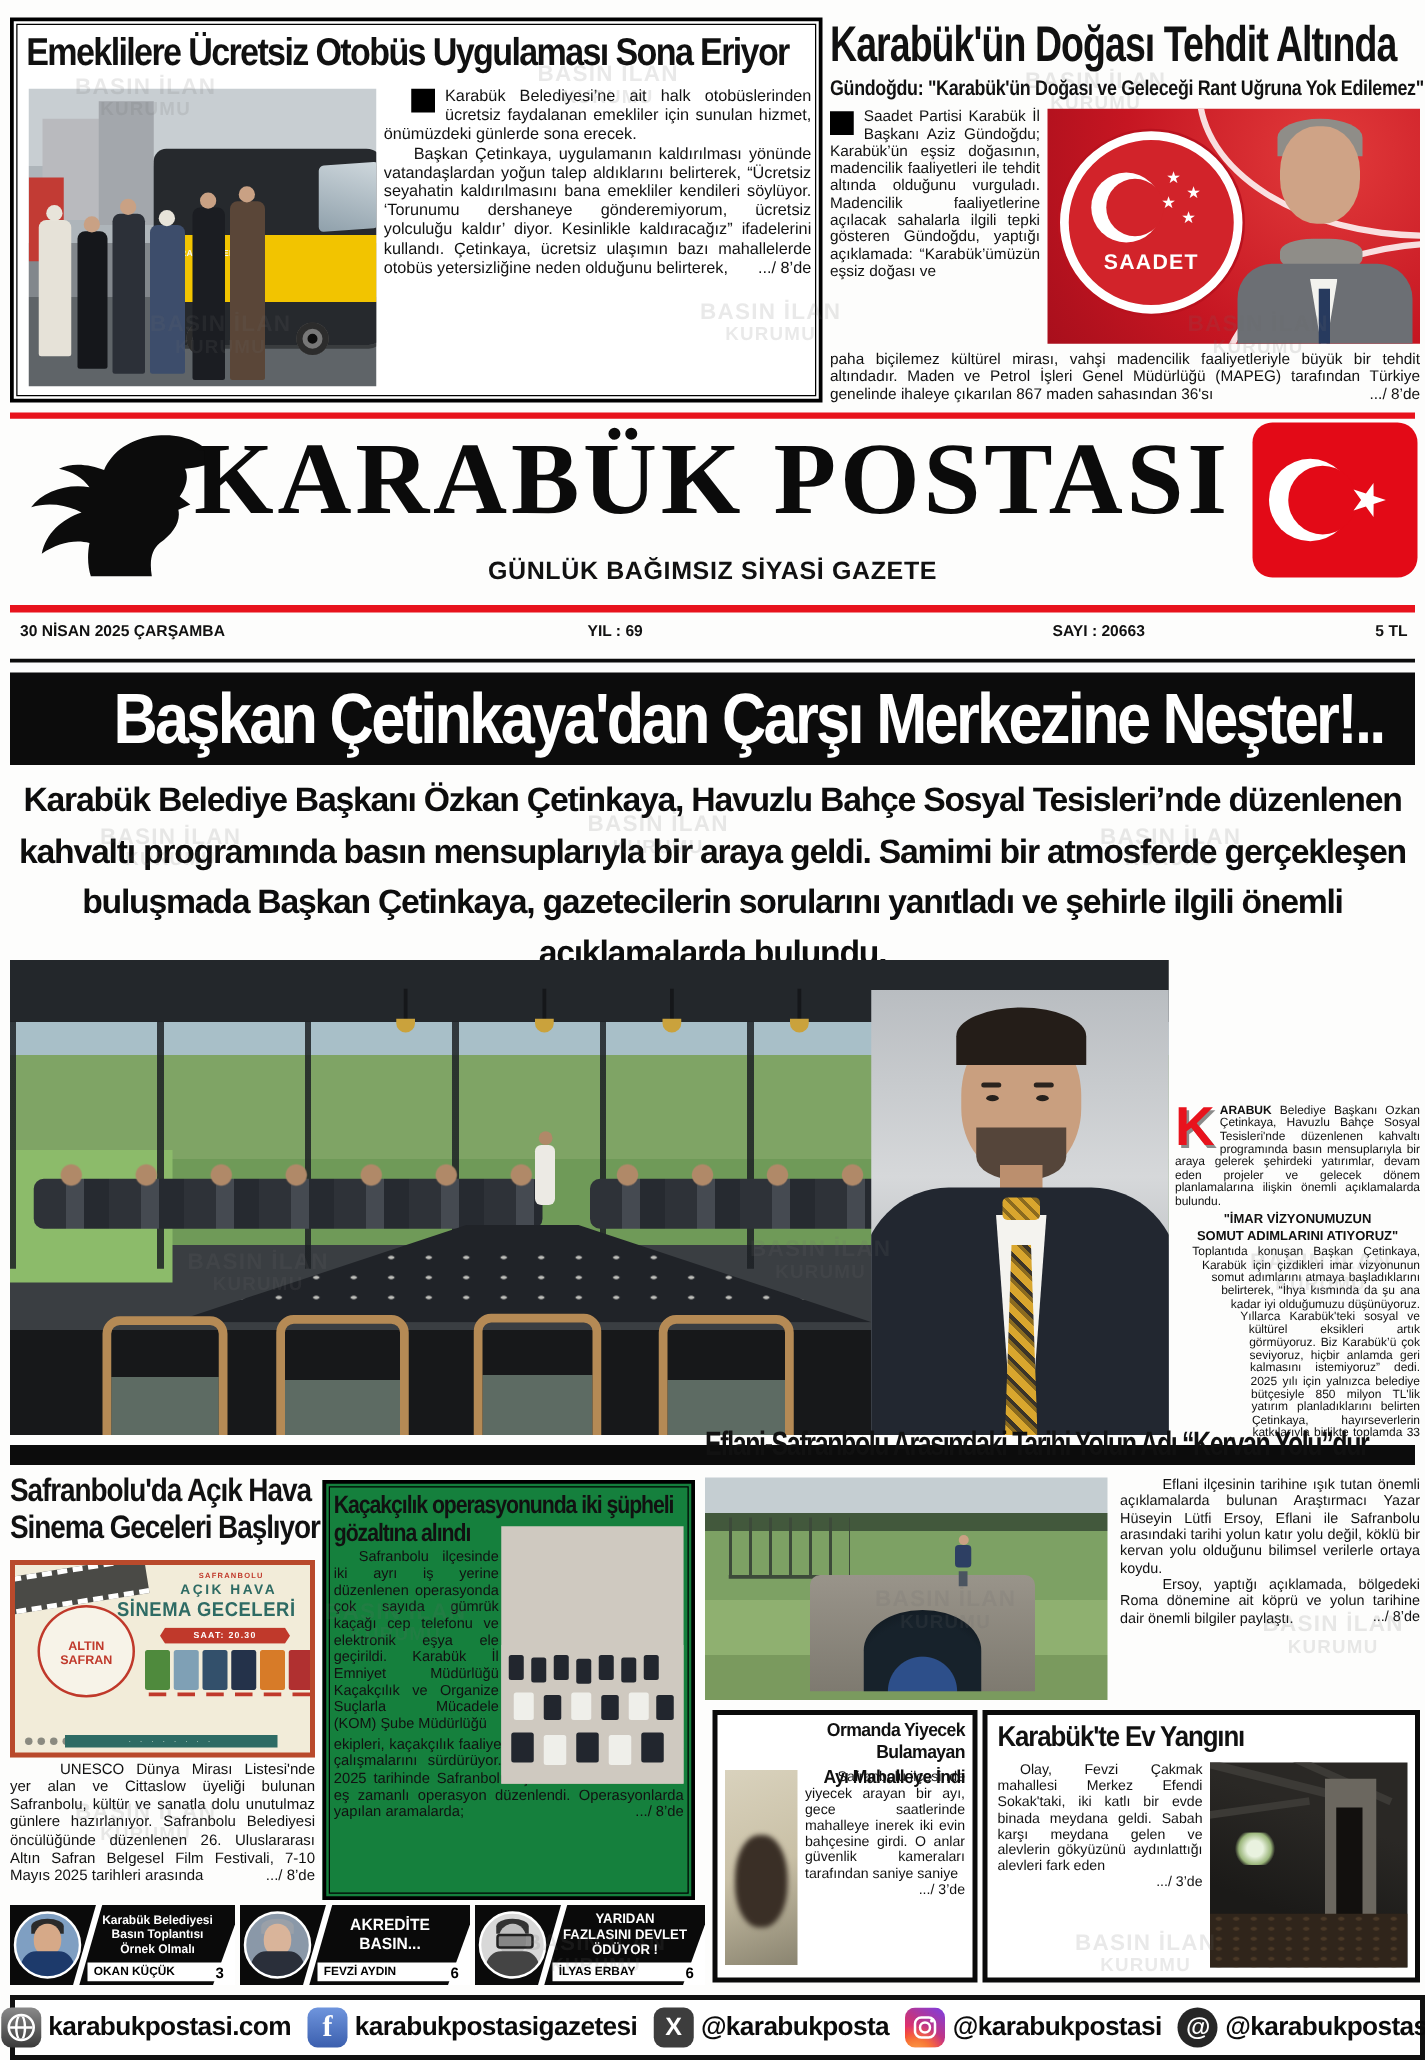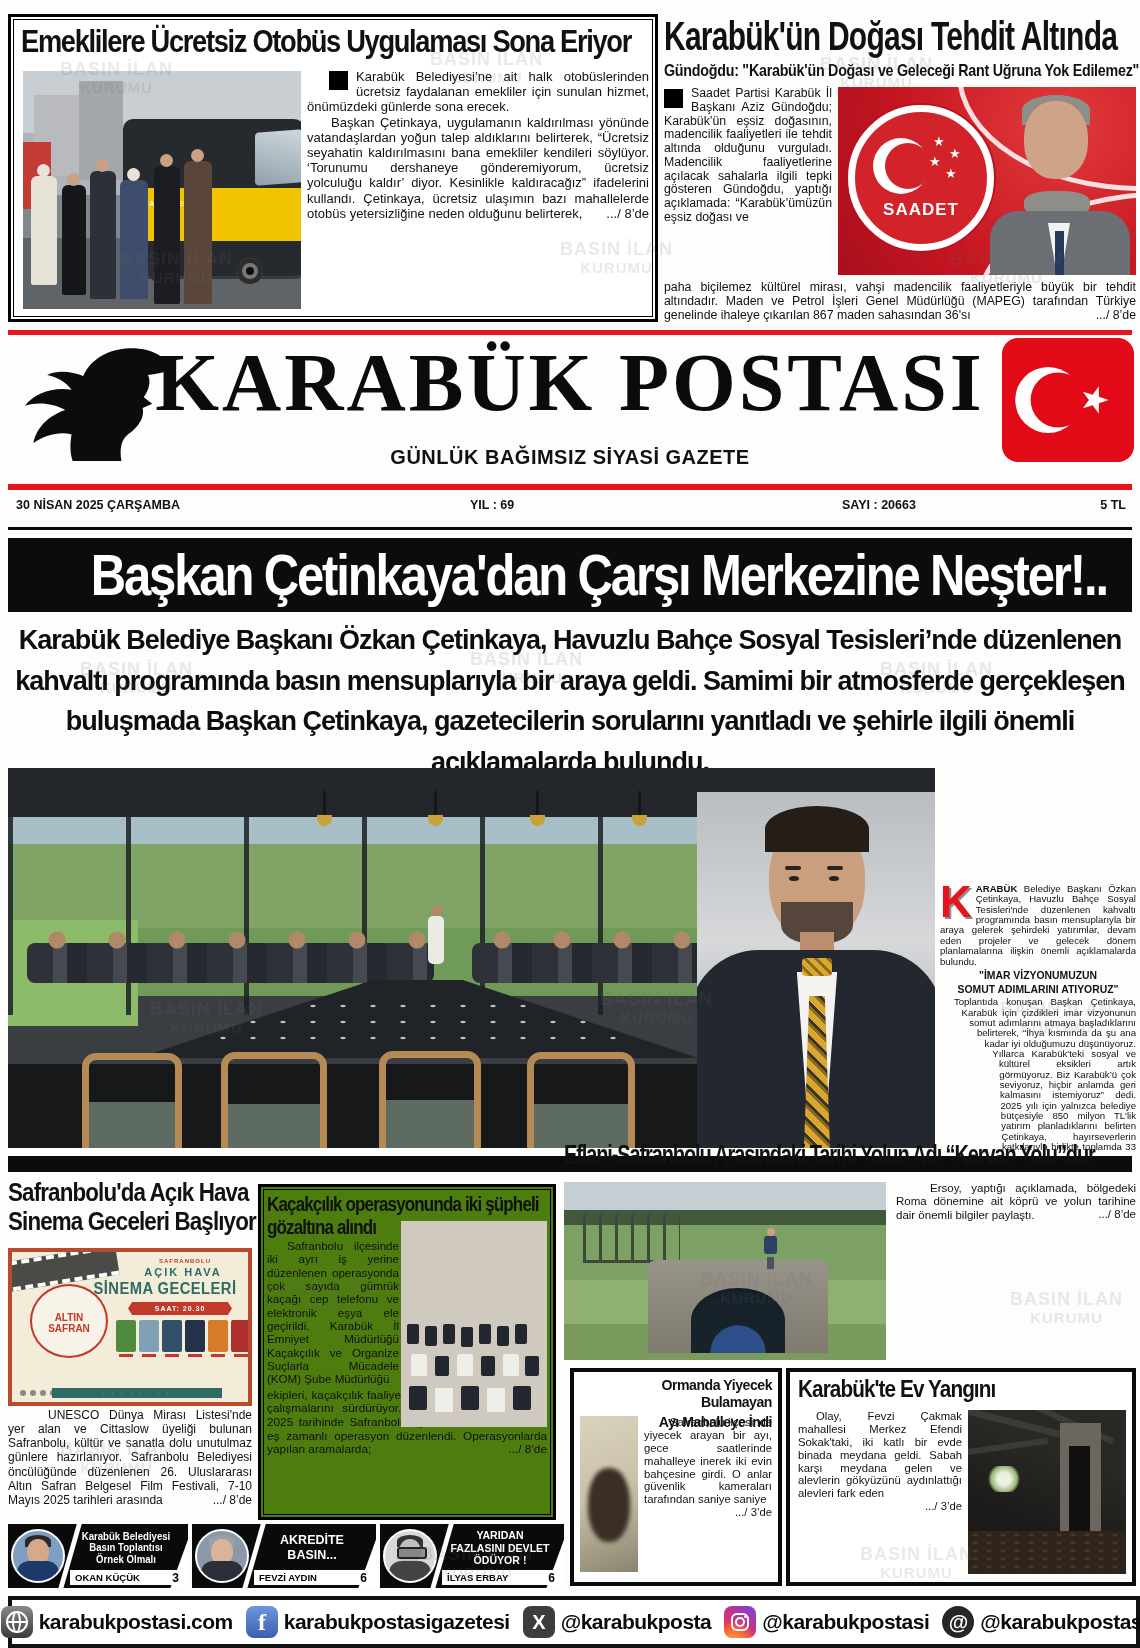--- a/index.html
+++ b/index.html
@@ -104,21 +104,21 @@
   .p-rib{position:absolute;left:116px;top:50px;width:104px;height:13px;background:#c0392b;color:#fff;font-size:7px;font-weight:bold;text-align:center;line-height:13px;letter-spacing:1px;clip-path:polygon(4% 0,96% 0,100% 50%,96% 100%,4% 100%,0 50%)}
   .p-badge{position:absolute;left:18px;top:32px;width:78px;height:74px;border:2px solid #c0392b;border-radius:50%;text-align:center;color:#c0392b;font-weight:bold;font-size:10px;line-height:1.1;padding-top:26px;box-sizing:border-box;background:rgba(255,255,255,.4)}
   .thumbs{position:absolute;left:104px;top:68px;display:flex;gap:3px}
   .thumbs i{width:20px;height:32px;border-radius:2px;display:block}
   .thumbs i::after{content:'';display:block;width:70%;height:3px;margin:34px auto 0;background:#c0392b}
   .p-bar{position:absolute;left:40px;bottom:4px;width:170px;height:10px;background:#2e6b64;color:#efe;font-size:5px;text-align:center;line-height:10px;letter-spacing:3px}
   .p-logos{position:absolute;left:8px;bottom:6px;display:flex;gap:4px}
   .p-logos i{width:6px;height:6px;border-radius:50%;background:#8a8a80;display:block}
   .cin-body{position:absolute;left:0;top:230px;width:244px;font-size:12px;line-height:1.18}
   
-  .kom-box{left:258px;top:1184px;width:292px;height:330px;background:#4d7c0f}
+  .kom-box{left:258px;top:1184px;width:292px;height:330px;background:#15803d}
   .kom-in{position:absolute;inset:6px;overflow:hidden}
   .kom-h{font-weight:bold;font-size:20px;letter-spacing:-1px;transform:scaleX(.85);transform-origin:0 50%}
   .kom-photo{position:absolute;right:0;top:28px;width:146px;height:206px;background:#cfc9c0;overflow:hidden}
   .kom-top{position:absolute;left:0;top:0;width:100%;height:46%;background:#0d1017;color:#e8ebf2;text-align:center}
   .kom-top .s1{font-size:6px;margin-top:4px}
   .kom-top .s2{font-size:7px;font-weight:bold}
   .kom-top .s3{font-size:6px;color:#f0c9c9}
   .kom-word{font-weight:bold;font-size:24px;color:#d8a62a;letter-spacing:1px;margin-top:4px}
   .kom-o{display:inline-block;width:21px;height:21px;border-radius:50%;background:#c8102e;position:relative;vertical-align:-2px;margin:0 1px}
   .kom-o::before{content:'';position:absolute;left:3px;top:3px;width:14px;height:14px;border-radius:50%;background:#fff}
@@ -391,20 +391,21 @@
 </div>
 
 <div class="road">
   <div><span class="road-h cond">Eflani-Safranbolu Arasındaki Tarihi Yolun Adı “Kervan Yolu”dur</span></div>
   <div class="road-photo">
     <div class="fence"></div>
     <div class="bridge"></div>
     <div class="roadman"></div>
   </div>
   <div class="road-body bt">
+    <p style="text-indent:34px">Eflani ilçesinin tarihine ışık tutan önemli açıklamalarda bulunan Araştırmacı Yazar Hüseyin Lütfi Ersoy, Eflani ile Safranbolu arasındaki tarihi yolun katır yolu değil, köklü bir kervan yolu olduğunu bilimsel verilerle ortaya koydu.</p>
     <p style="text-indent:34px">Ersoy, yaptığı açıklamada, bölgedeki Roma dönemine ait köprü ve yolun tarihine dair önemli bilgiler paylaştı.</p>
     <span class="more" style="margin-top:-14px">.../ 8’de</span>
   </div>
 </div>
 
 <div class="bear-box">
   <div class="bear-h">Ormanda Yiyecek Bulamayan</div>
   <div class="bear-h" style="margin-top:0">Ayı Mahalleye İndi</div>
   <div class="bear-photo"></div>
   <div class="bear-body">

